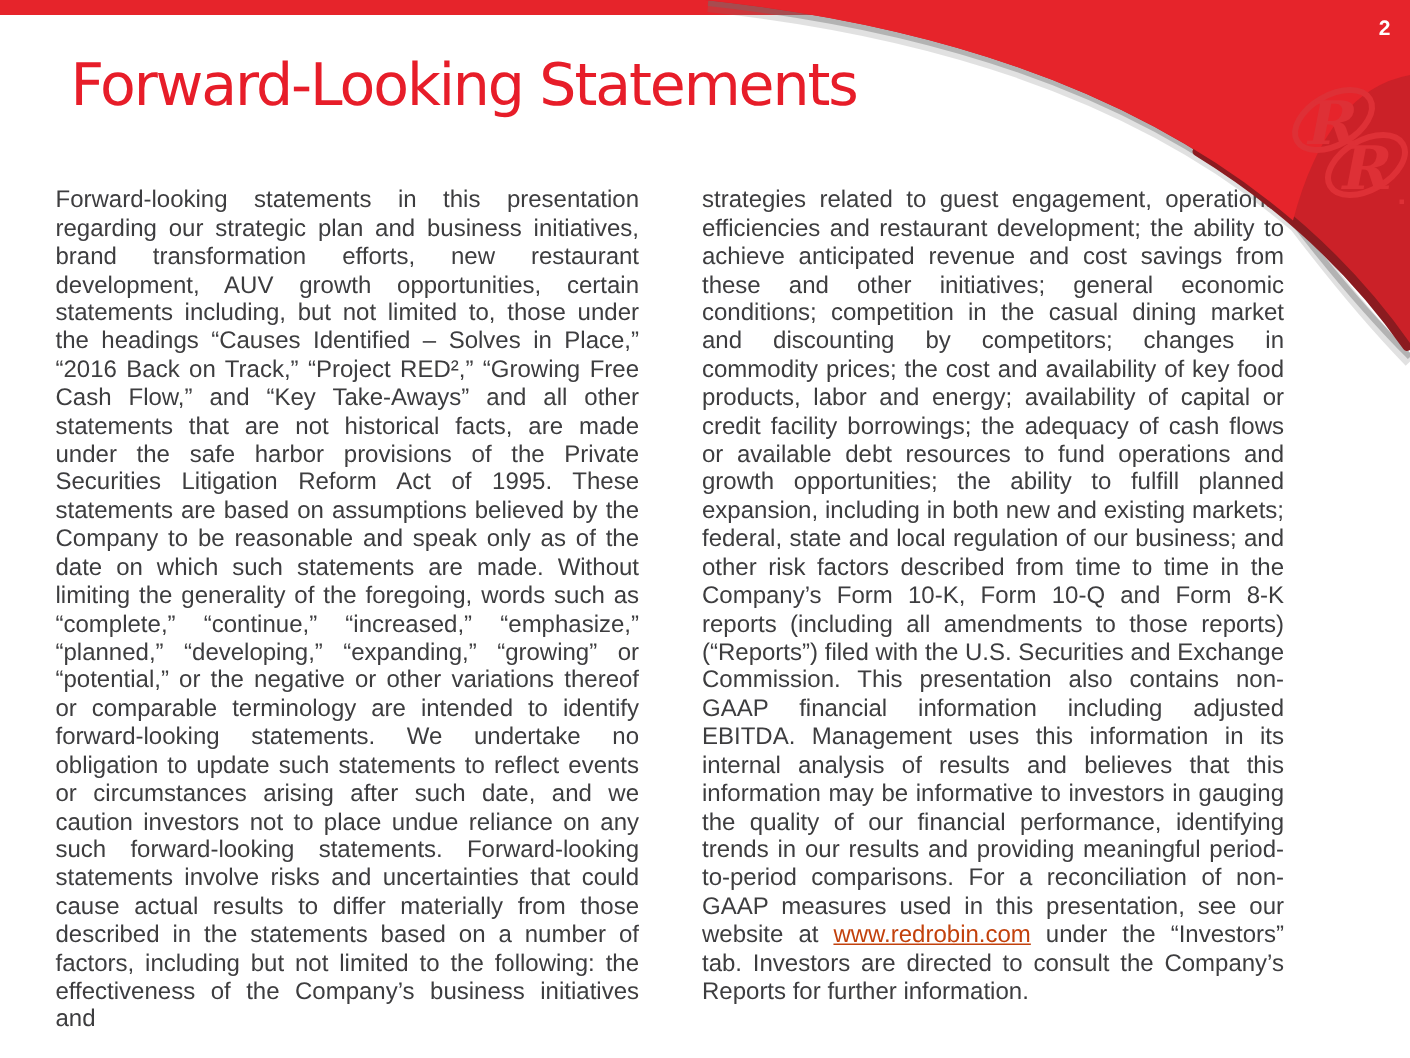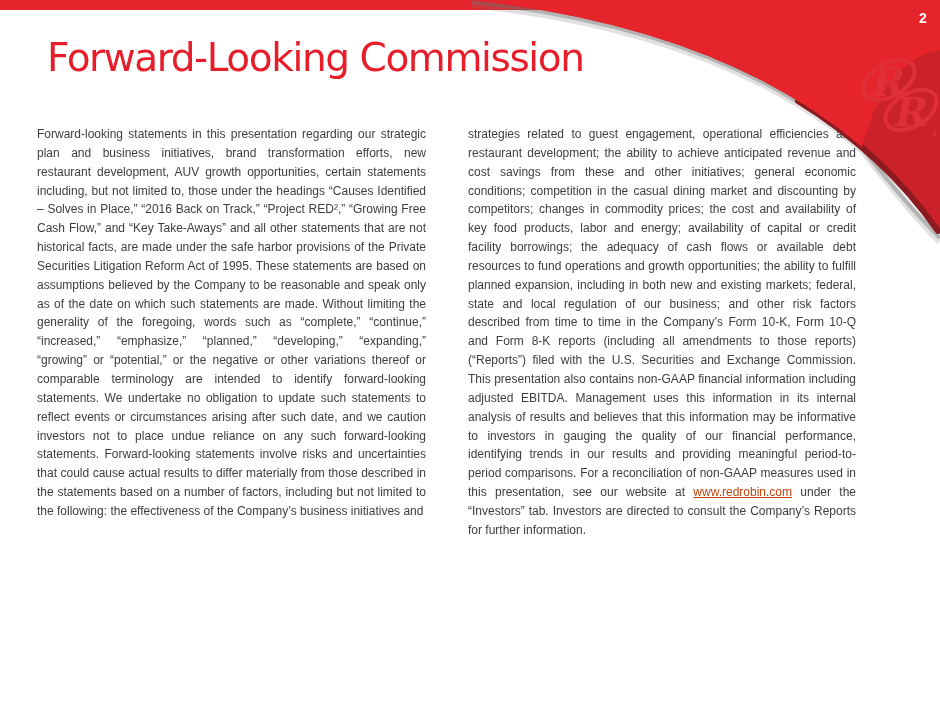--- a/index.html
+++ b/index.html
@@ -19,21 +19,21 @@
   .deco .logo-letter{fill:#de3036;font:italic 700 40px "DejaVu Serif",serif;}
   .deco .logo-tm{fill:#de3036;}
 
   
   .title{position:absolute;left:47px;top:36px;z-index:2;
          color:#e71d29;font-family:"DejaVu Sans",sans-serif;
          font-size:39px;line-height:44px;letter-spacing:-1.4px;font-weight:400;white-space:nowrap;}
 
   
   .col{position:absolute;top:125px;z-index:1;
-       font-size:12px;line-height:18.85px;color:#3d3d3f;
+       font-size:16px;line-height:18.85px;color:#3d3d3f;
        text-align:justify;text-justify:inter-word;}
   .col-left{left:37px;width:389px;}
   .col-right{left:468px;width:388px;}
   .col a{color:#c2410c;text-decoration:underline;}
 </style>
 </head>
 <body>
 
 <div class="slide">
 
@@ -54,21 +54,21 @@
       <ellipse class="logo-ellipse" cx="889" cy="80" rx="28" ry="16.5" transform="rotate(-30 889 80)"></ellipse>
       <ellipse class="logo-ellipse" cx="911" cy="110" rx="28" ry="16.5" transform="rotate(-30 911 110)"></ellipse>
       <text class="logo-letter" x="872" y="96">R</text>
       <text class="logo-letter" x="895" y="126">R</text>
       <rect class="logo-tm" x="933" y="133" width="3" height="3"></rect>
     </g>
 
     <text class="pagenum" x="923" y="23" text-anchor="middle">2</text>
   </svg>
 
-  <div class="title">Forward-Looking Commission</div>
+  <div class="title">Forward-Looking Statements</div>
 
   <div class="col col-left">
     <span>Forward-looking statements in this presentation regarding our strategic plan and business initiatives, brand transformation efforts, new restaurant development, AUV growth opportunities, certain statements including, but not limited to, those under the headings “Causes Identified – Solves in Place,” “2016 Back on Track,” “Project RED²,” “Growing Free Cash Flow,” and “Key Take-Aways” and all other statements that are not historical facts, are made under the safe harbor provisions of the Private Securities Litigation Reform Act of 1995. These statements are based on assumptions believed by the Company to be reasonable and speak only as of the date on which such statements are made. Without limiting the generality of the foregoing, words such as “complete,” “continue,” “increased,” “emphasize,” “planned,” “developing,” “expanding,” “growing” or “potential,” or the negative or other variations thereof or comparable terminology are intended to identify forward-looking statements.  We undertake no obligation to update such statements to reflect events or circumstances arising after such date, and we caution investors not to place undue reliance on any such forward-looking statements.  Forward-looking statements involve risks and uncertainties that could cause actual results to differ materially from those described in the statements based on a number of factors, including but not limited to the following:  the effectiveness of the Company’s business initiatives and</span>
   </div>
 
   <div class="col col-right">
     <span>strategies related to guest engagement, operational efficiencies and restaurant development; the ability to achieve anticipated revenue and cost savings from these and other initiatives; general economic conditions; competition in the casual dining market and discounting by competitors; changes in commodity prices; the cost and availability of key food products, labor and energy; availability of capital or credit facility borrowings; the adequacy of cash flows or available debt resources to fund operations and growth opportunities; the ability to fulfill planned expansion, including in both new and existing markets; federal, state and local regulation of our business; and other risk factors described from time to time in the Company’s Form 10-K, Form 10-Q and Form 8-K reports (including all amendments to those reports) (“Reports”) filed with the U.S. Securities and Exchange Commission. This presentation also contains non-GAAP financial information including adjusted EBITDA. Management uses this information in its internal analysis of results and believes that this information may be informative to investors in gauging the quality of our financial performance, identifying trends in our results and providing meaningful period-to-period comparisons.  For a reconciliation of non-GAAP measures used in this presentation, see our website at </span><a href="#">www.redrobin.com</a><span> under the “Investors” tab.  Investors are directed to consult the Company’s Reports for further information.</span>
   </div>
 
 </div>

